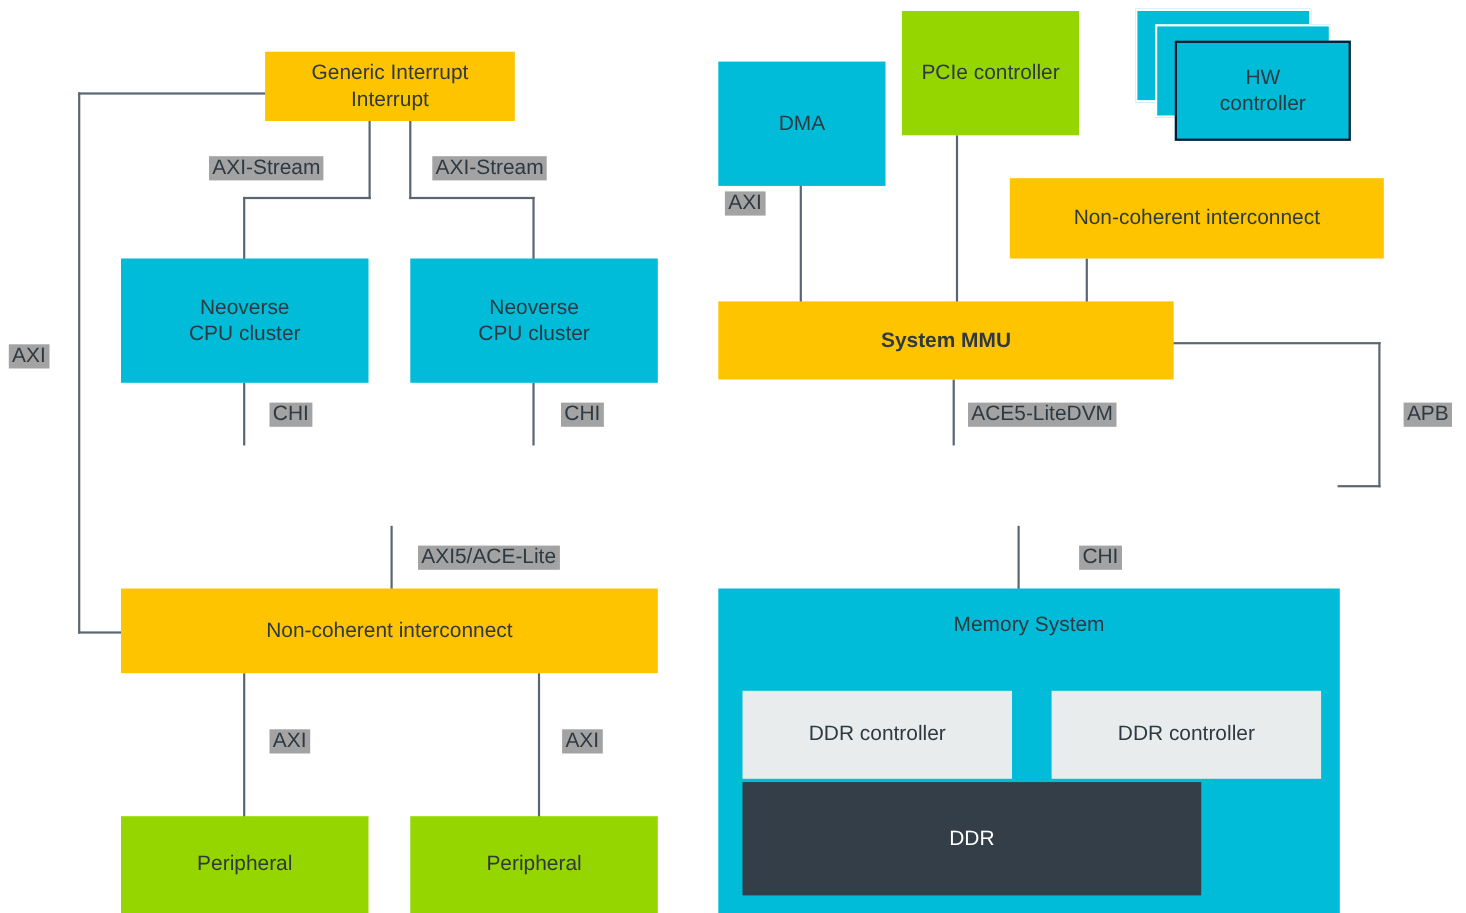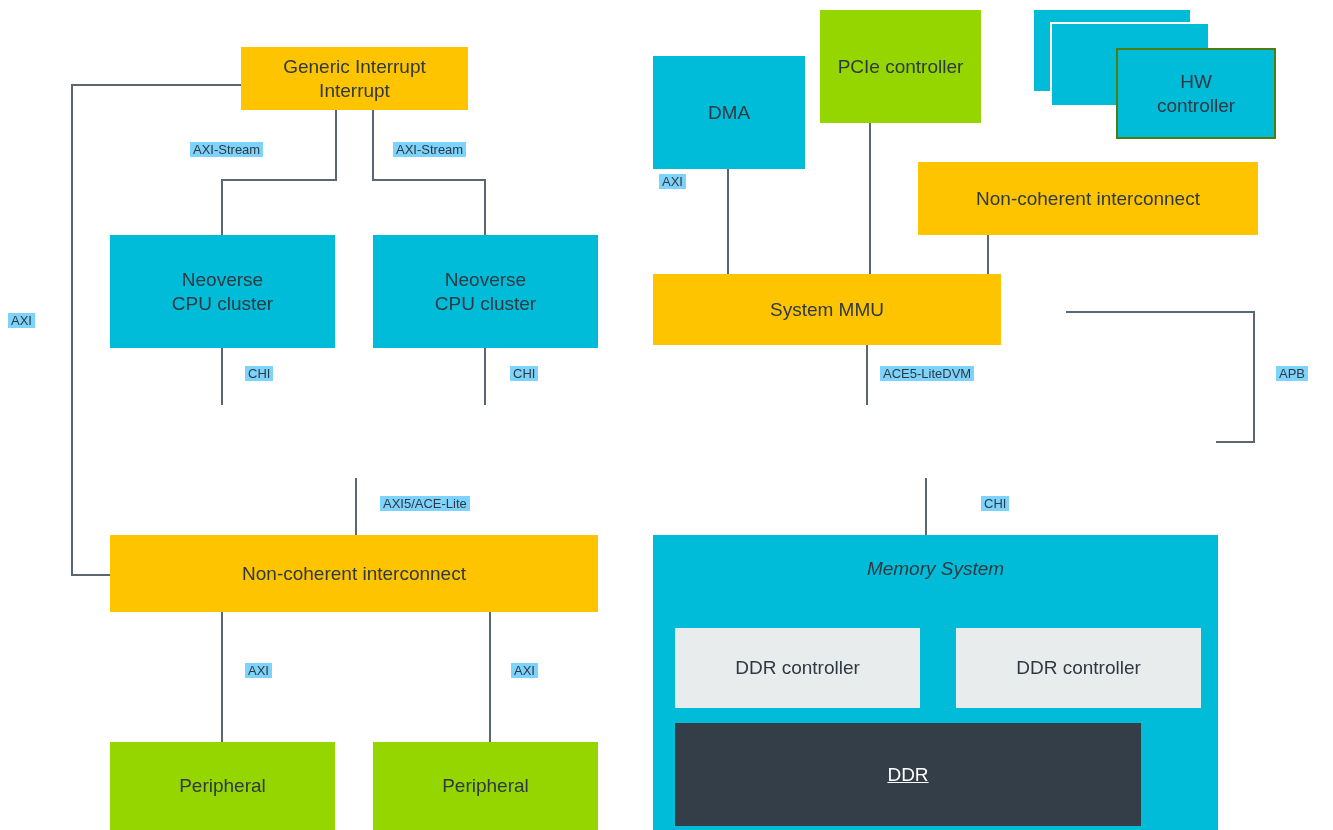--- a/index.html
+++ b/index.html
@@ -38,21 +38,20 @@
   .node .lbl { display: block; padding: 0 8px; }
 
   
   .group-label {
     position: absolute;
     left: 0; right: 0;
     top: 22px;
     text-align: center;
     font-size: 19px;
     color: #2f3941;
-    font-style: italic;
   }
   .node.group {
     display: block;
     z-index: 4;
   }
 
   
   .stack-layer {
     position: absolute;
     background: #00BCD9;
@@ -65,25 +64,25 @@
     position: absolute;
     background: #5a6672;
     z-index: 2;
   }
   .wire.h { height: 2px; }
   .wire.v { width: 2px; }
 
   
   .wire-label {
     position: absolute;
-    font-size: 13px;
+    font-size: 19px;
     color: #2f3941;
     white-space: nowrap;
     z-index: 6;
-    background: #7dd3fc;
+    background: #a3a3a3;
     padding: 0 3px;
   }
 </style>
 </head>
 <body>
 
 <div id="canvas">
 
   <div class="wire h" style="left:71px;  top:84px;  width:171px;"></div>
   <div class="wire v" style="left:71px;  top:84px;  height:492px;"></div>
@@ -135,29 +134,29 @@
   <div class="node cyan" style="left:653px; top:10px; width:152px; height:113px;margin-top:46px;">
     <span class="lbl">DMA</span>
   </div>
 
   <div class="node green" style="left:820px; top:10px; width:161px; height:113px;">
     <span class="lbl">PCIe controller</span>
   </div>
 
   <div class="stack-layer" style="left:1032px; top:8px;  width:160px; height:85px; z-index:3;"></div>
   <div class="stack-layer" style="left:1050px; top:22px; width:160px; height:85px; z-index:4;"></div>
-  <div class="node cyan" style="left:1068px; top:48px; width:160px; height:91px; border:2px solid #4d7c0f; z-index:5;margin-left:48px;">
+  <div class="node cyan" style="left:1068px; top:37px; width:160px; height:91px; border:2px solid #0f172a; z-index:5;">
     <span class="lbl"><span>HW</span><br><span>controller</span></span>
   </div>
 
   <div class="node amber" style="left:918px; top:162px; width:340px; height:73px;">
     <span class="lbl">Non-coherent interconnect</span>
   </div>
 
-  <div class="node amber" style="left:653px; top:274px; width:348px; height:71px;">
+  <div class="node amber" style="left:653px; top:274px; width:414px; height:71px;font-weight:bold;">
     <span class="lbl">System MMU</span>
   </div>
 
 
   <div class="node amber" style="left:110px; top:535px; width:488px; height:77px;">
     <span class="lbl">Non-coherent interconnect</span>
   </div>
 
   <div class="node green" style="left:110px; top:742px; width:225px; height:88px;">
     <span class="lbl">Peripheral</span>
@@ -171,21 +170,21 @@
     <span class="group-label">Memory System</span>
 
     <div class="node grey" style="left:22px; top:93px; width:245px; height:80px;">
       <span class="lbl">DDR controller</span>
     </div>
 
     <div class="node grey" style="left:303px; top:93px; width:245px; height:80px;">
       <span class="lbl">DDR controller</span>
     </div>
 
-    <div class="node dark" style="left:22px; top:188px; width:466px; height:103px;text-decoration:underline;">
+    <div class="node dark" style="left:22px; top:176px; width:417px; height:103px;">
       <span class="lbl">DDR</span>
     </div>
   </div>
 
   <div class="wire-label" style="left:8px;   top:313px;">AXI</div>
   <div class="wire-label" style="left:190px; top:142px;">AXI-Stream</div>
   <div class="wire-label" style="left:393px; top:142px;">AXI-Stream</div>
   <div class="wire-label" style="left:245px; top:366px;">CHI</div>
   <div class="wire-label" style="left:510px; top:366px;">CHI</div>
   <div class="wire-label" style="left:659px; top:174px;">AXI</div>

